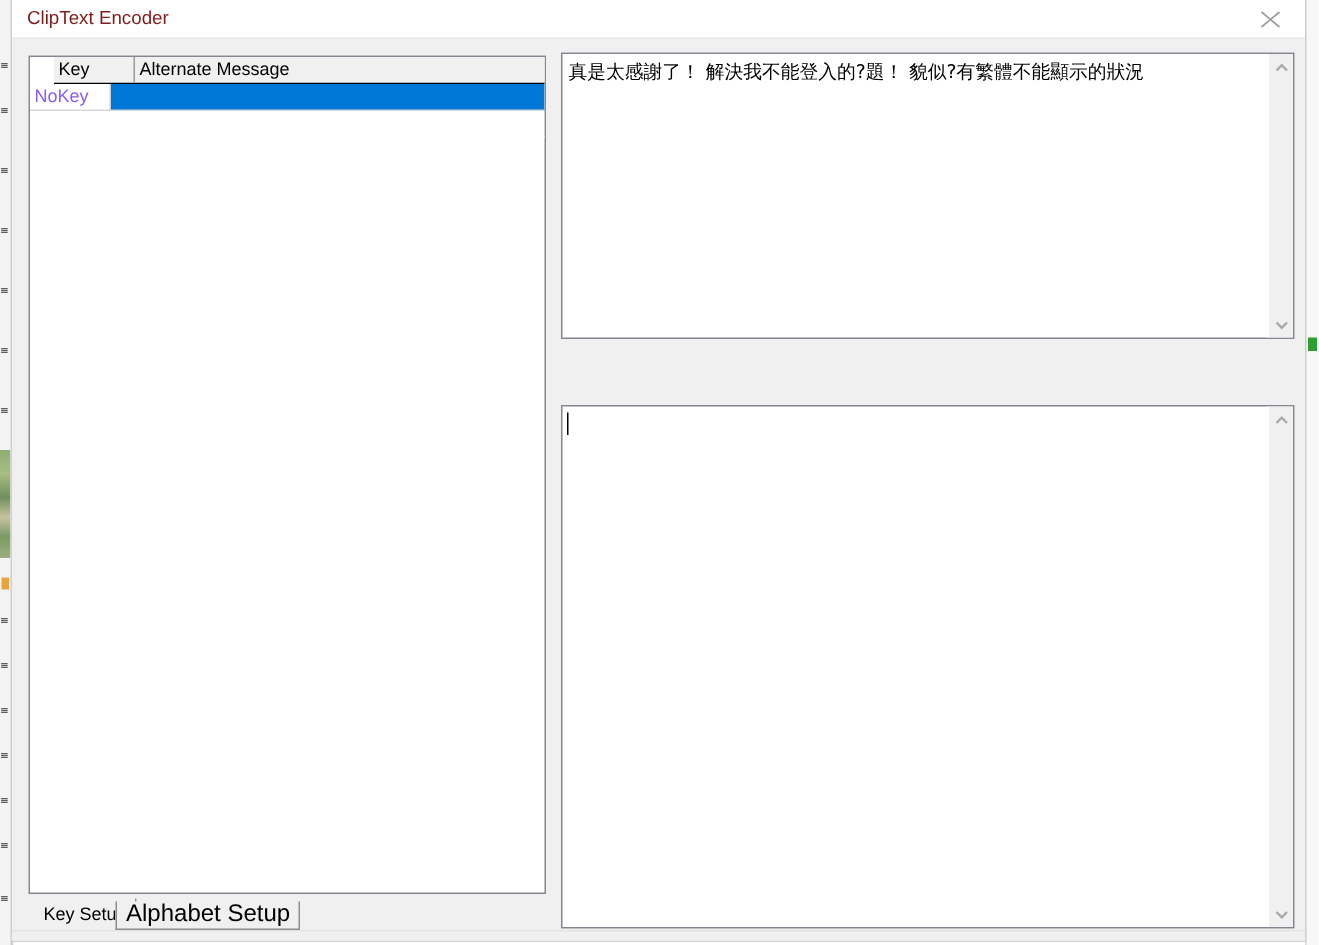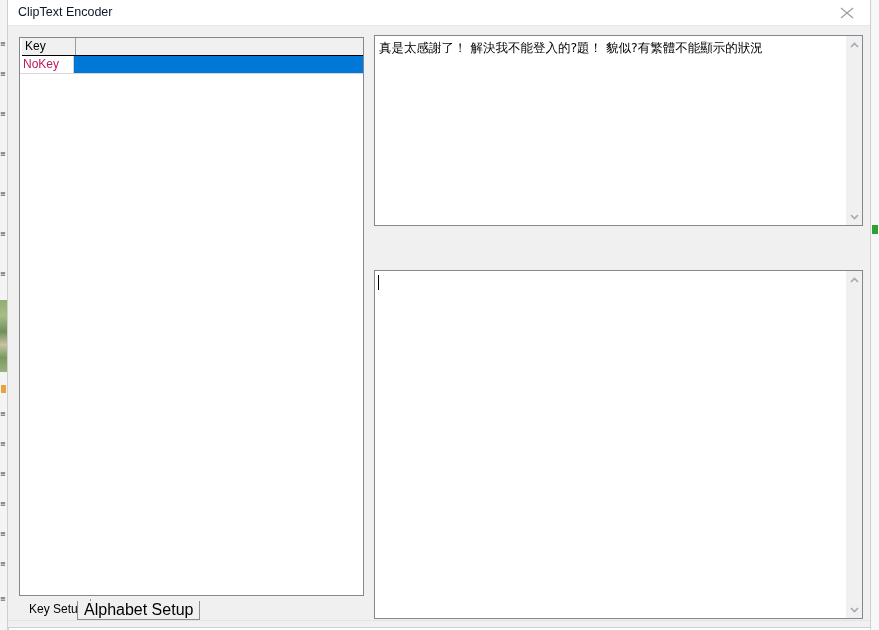--- a/index.html
+++ b/index.html
@@ -89,21 +89,21 @@
     height: 26px;
     background: #ffffff;
     border-bottom: 1px solid #e8e8e8;
     box-sizing: border-box;
   }
   #title-text {
     position: absolute;
     left: 10px;
     top: 5px;
     font-size: 12.5px;
-    color: #0f172a;
+    color: #7f1d1d;
     font-family: "Liberation Sans", sans-serif;
     white-space: nowrap;
   }
   #close-button {
     position: absolute;
     right: 0px; top: 0px;
     width: 46px; height: 25px;
     cursor: default;
   }
   #close-button svg { position: absolute; left: 16px; top: 7px; }
@@ -138,21 +138,21 @@
     left: 4px; top: 9px;
     width: 345px;
     height: 559px;
     background: #ffffff;
     border: 1px solid #828790;
     box-sizing: border-box;
     overflow: hidden;
   }
   #grid-header {
     position: absolute;
-    left: 2px; top: 0;
+    left: 16px; top: 0;
     width: 100%;
     height: 18px;
     background: #f0f0f0;
     border-bottom: 1px solid #000000;
     box-sizing: border-box;
     display: flex;
   }
   .grid-th {
     height: 17px;
     line-height: 17px;
@@ -184,21 +184,21 @@
     font-size: 12px;
     box-sizing: border-box;
     overflow: hidden;
     white-space: nowrap;
     cursor: default;
     border-bottom: 1px solid #d8d8d8;
   }
   .grid-td.col-key {
     width: 54px;
     background: #ffffff;
-    color: #be185d;
+    color: #8b5cf6;
     border-right: 1px solid #d0d0d0;
   }
   .grid-td.col-msg {
     width: 291px;
     background: #0078d7;
     color: #ffffff;
   }
   #grid-empty-row {
     position: absolute;
     left: 0; top: 36px;
@@ -370,20 +370,21 @@
 
   <div id="client">
 
     <div id="left-panel">
 
       <div id="left-page">
 
         <div id="grid">
           <div id="grid-header">
             <div class="grid-th col-key">Key</div>
+            <div class="grid-th col-msg">Alternate Message</div>
           </div>
 
           <div id="grid-row">
             <div class="grid-td col-key">NoKey</div>
             <div class="grid-td col-msg"></div>
           </div>
 
           <div id="grid-empty-row"></div>
         </div>
 

